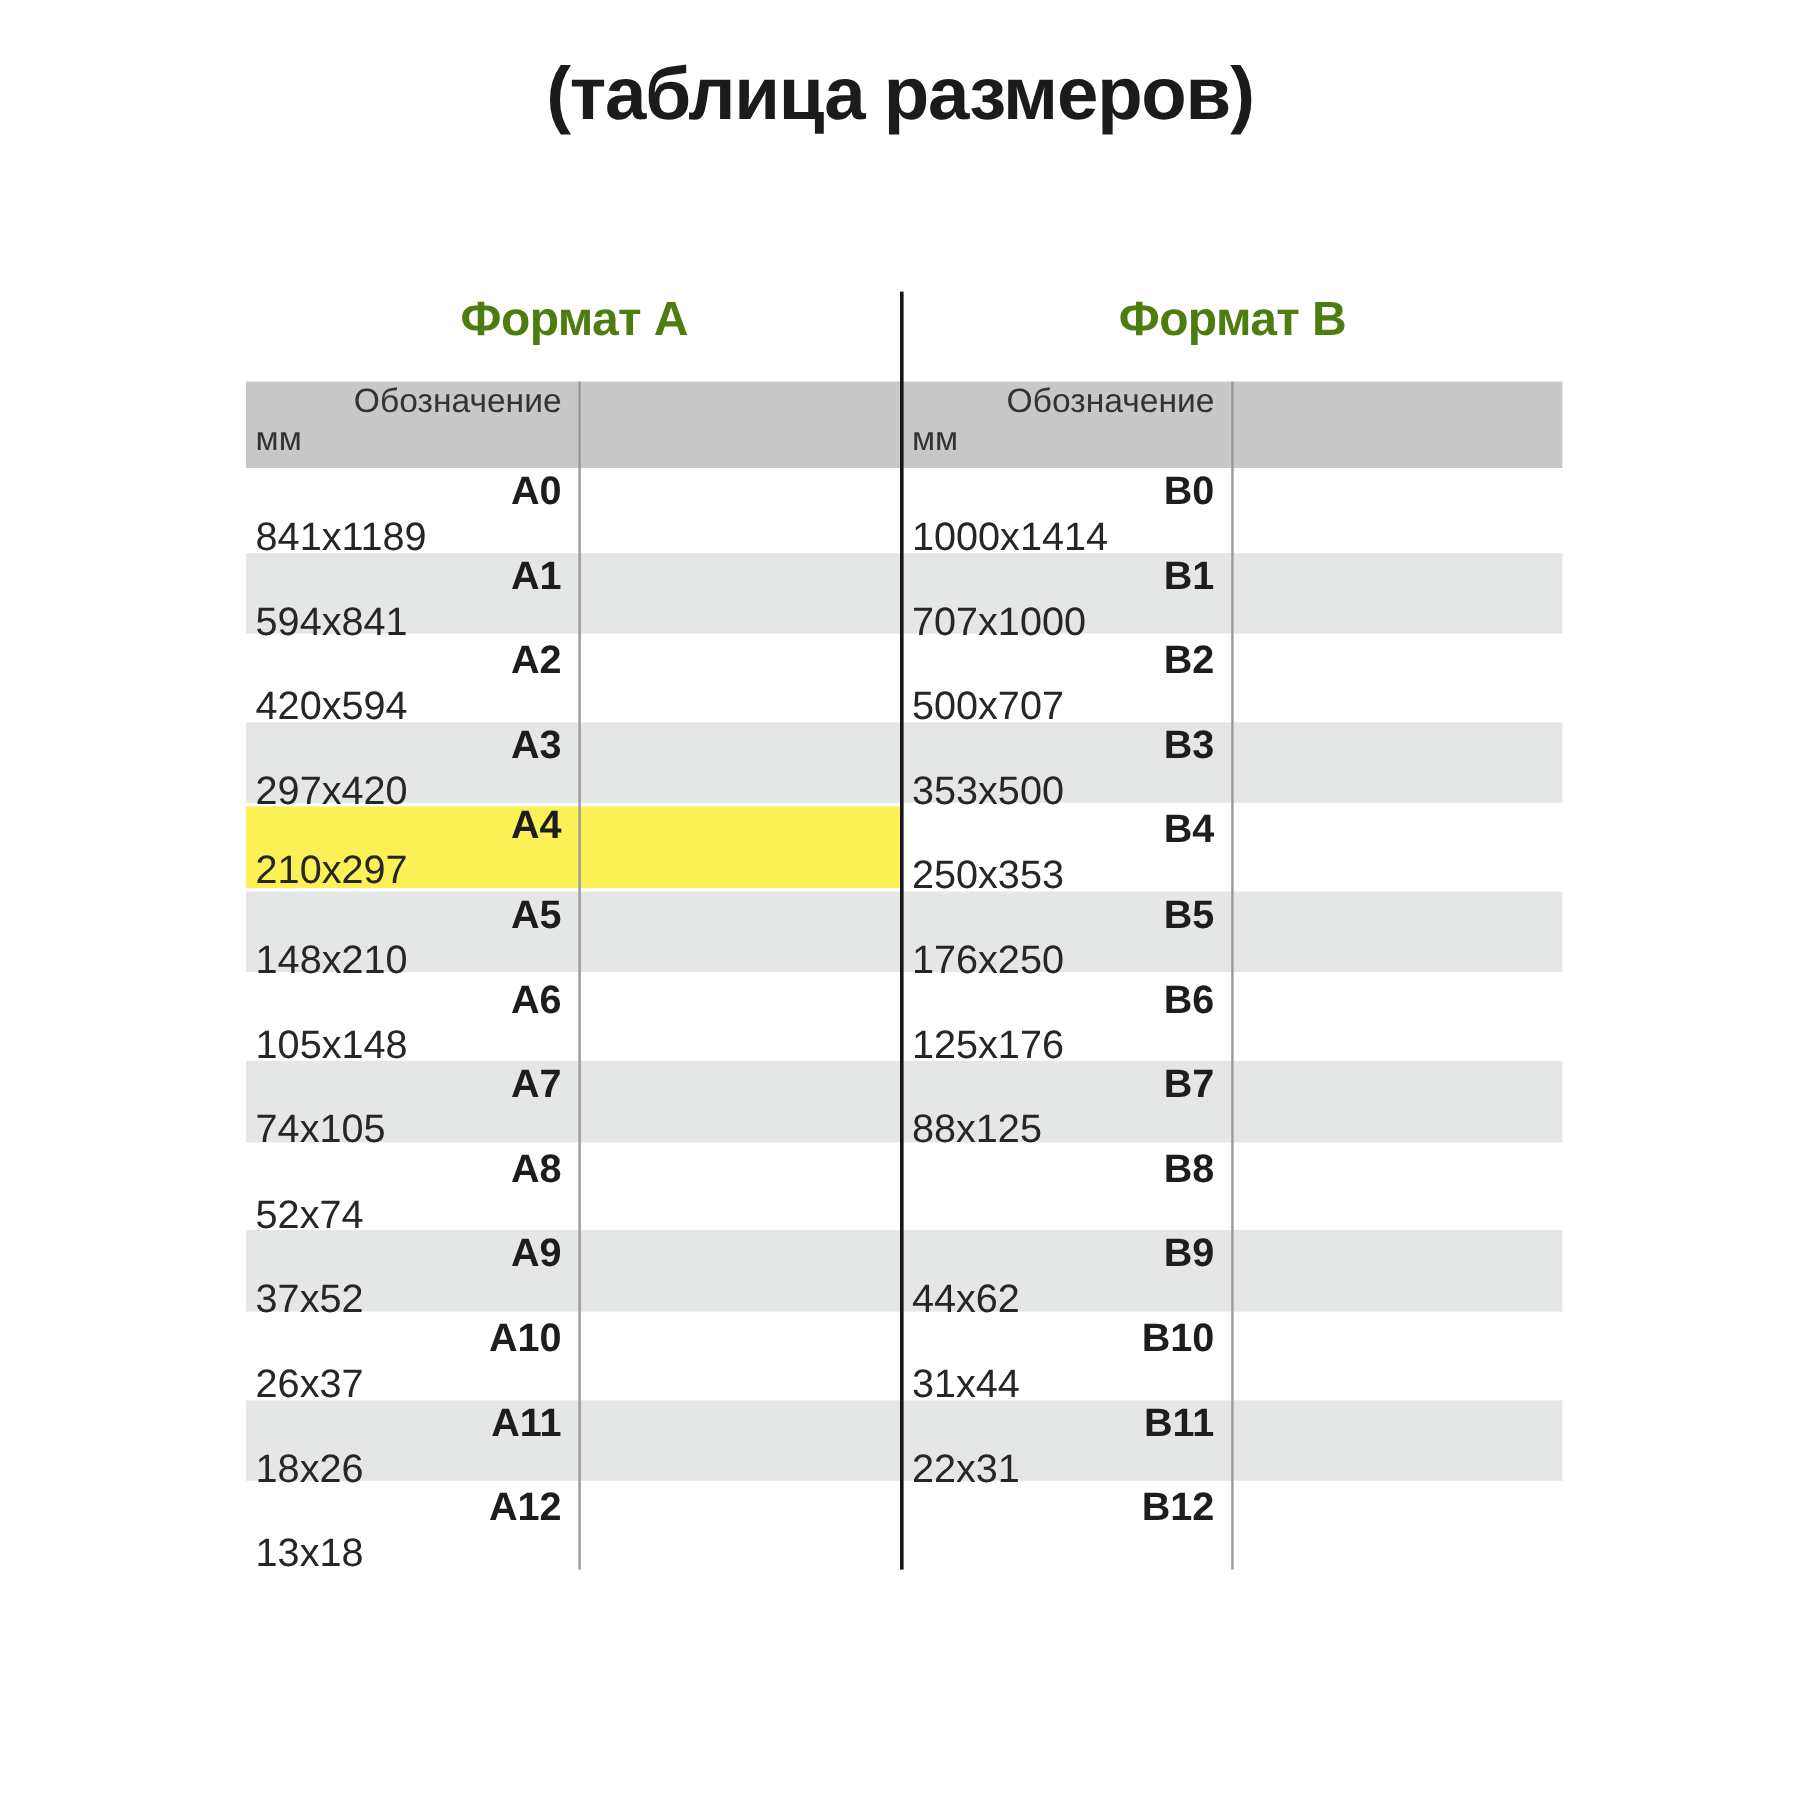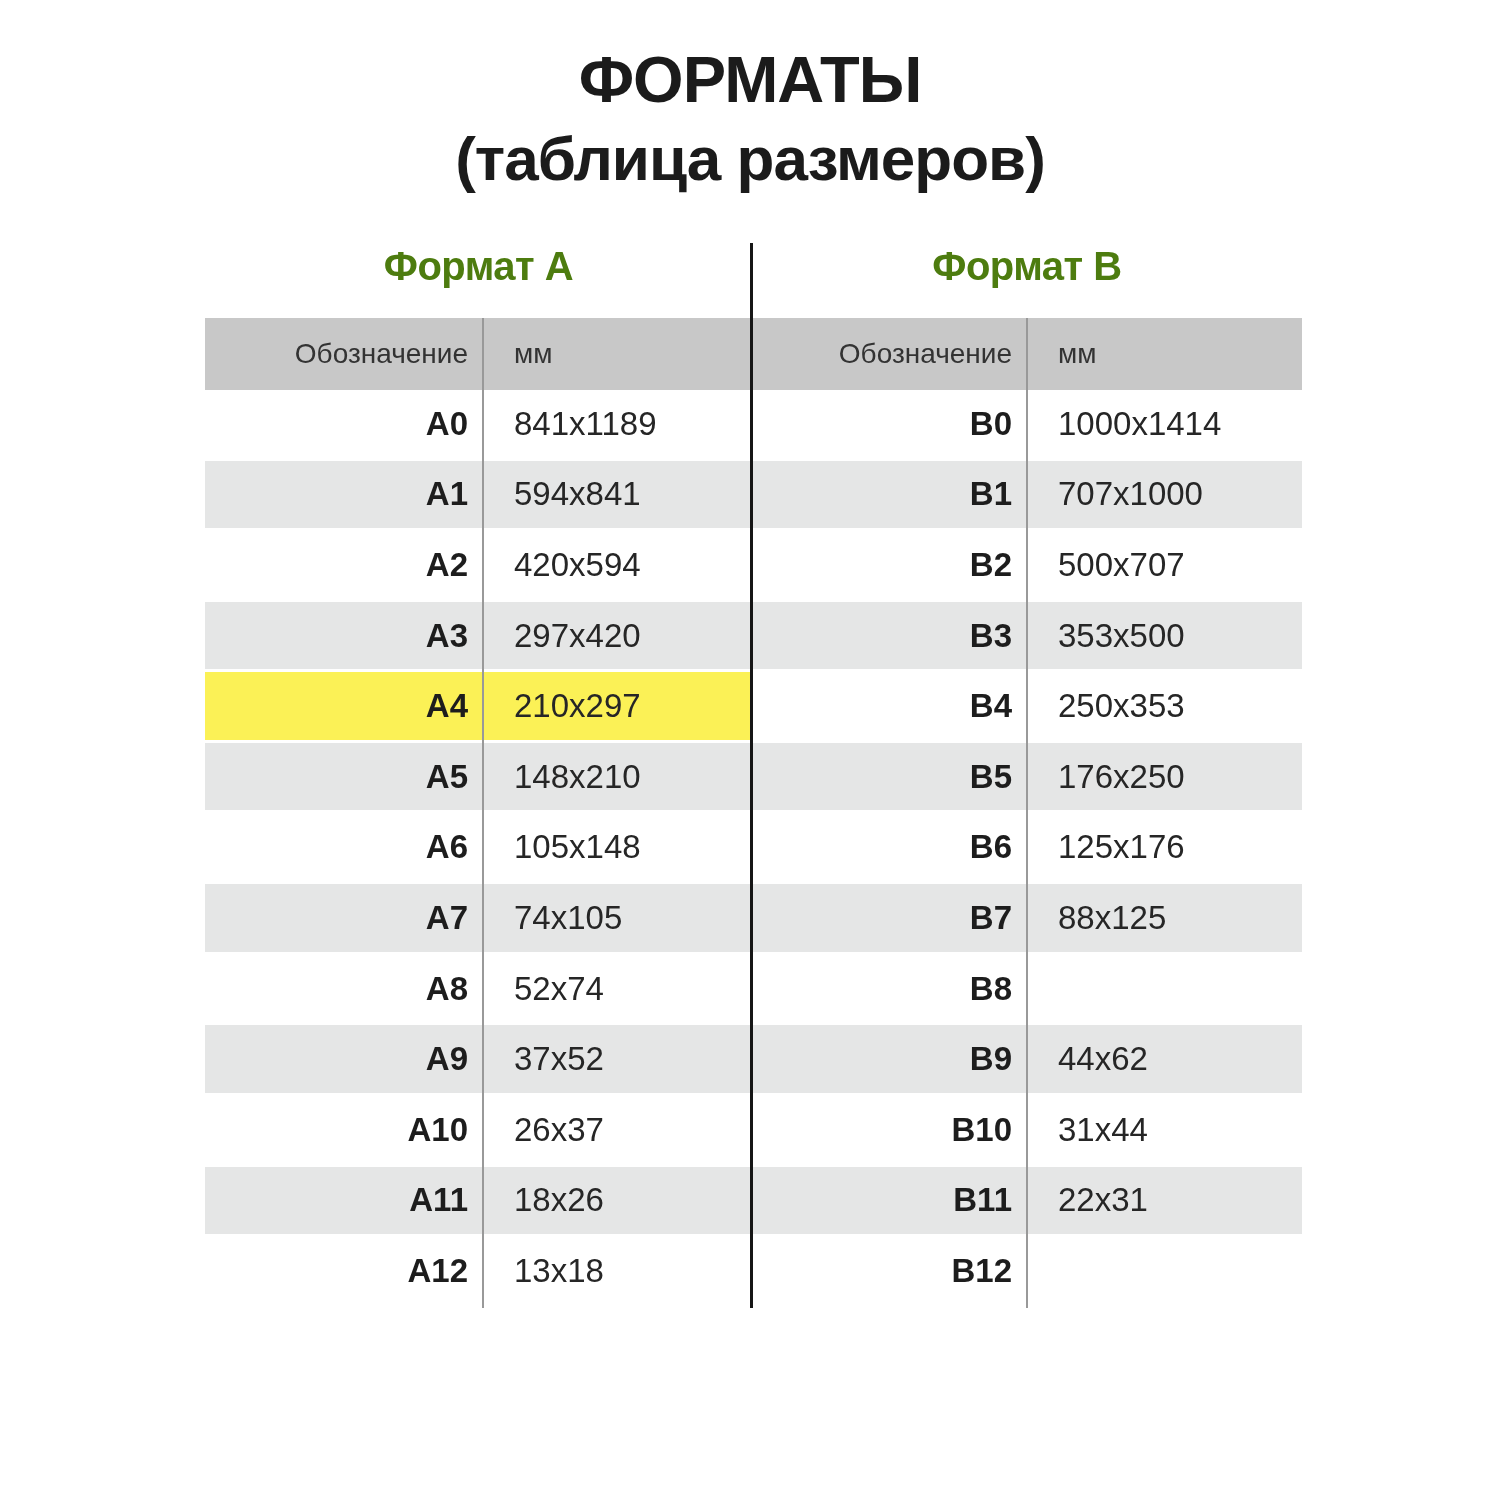--- a/index.html
+++ b/index.html
@@ -44,39 +44,40 @@
     top: 318px;
     width: 1097px;
   }
   .header-row { display: flex; height: 72px; }
   .header-row .half { height: 72px; background: var(--header-bg, #c8c8c8); }
   .row { display: flex; height: 70.6px; }
   .half {
     display: flex;
     height: 67.5px;
     background: transparent;
+    flex-direction: column;
   }
   .half.a { width: 547px; }
   .half.b { width: 550px; }
   .row:nth-child(even) .half { background: var(--stripe-bg, #e5e6e6); }
   .half.highlight { background: var(--highlight-bg, #fbf156) !important; justify-content: center; }
 
   .cell {
     display: flex;
     align-items: center;
     font-size: 33px;
     color: #262626;
     white-space: nowrap;
   }
   .half.a .cell.desig { width: 279px; }
   .half.a .cell.mm    { width: 268px; }
   .half.b .cell.desig { width: 276px; }
   .half.b .cell.mm    { width: 274px; }
   .cell.desig { justify-content: flex-end; padding-right: 16px; box-sizing: border-box; font-weight: bold; color: #1d1d1d; }
-  .cell.mm    { justify-content: flex-start; padding-left: 30px; box-sizing: border-box; }
+  .cell.mm    { justify-content: flex-start; padding-left: 8px; box-sizing: border-box; }
   .header-row .cell { font-weight: normal; font-size: 28px; color: #333333; }
 
   .vline {
     position: absolute;
     top: 318px;
     height: 990px;
     width: 2px;
     background: var(--thin-line, #999999);
   }
   .vline.a { left: 482px; }
@@ -88,21 +89,20 @@
     left: 750px;
     background: var(--black-line, #161616);
   }
 </style>
 </head>
 <body>
 
 <div class="page">
 
   <div class="main-title">
-    <div class="line1">ФОРМАТЫ</div>
     <div class="line2">(таблица размеров)</div>
   </div>
 
   <div class="col-title a">Формат А</div>
   <div class="col-title b">Формат B</div>
 
   <div class="size-table">
     <div class="header-row">
       <div class="half a">
         <div class="cell desig">Обозначение</div>

